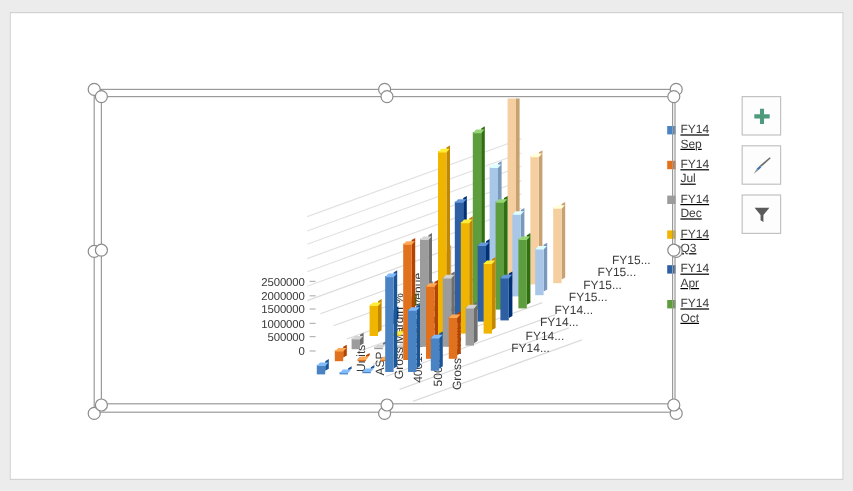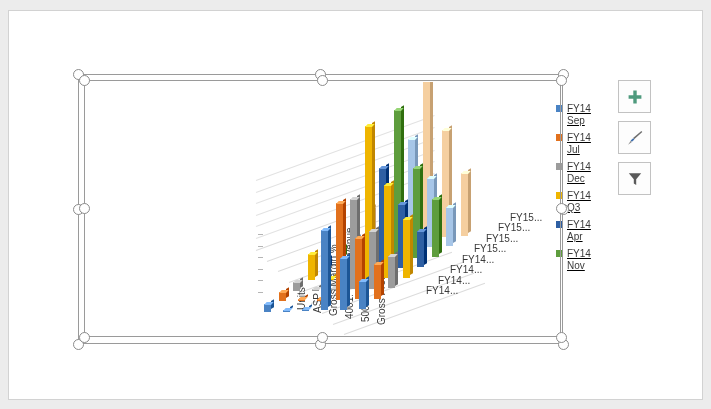--- a/index.html
+++ b/index.html
@@ -100,20 +100,28 @@
 </style>
 </head>
 <body>
 
 <div id="root">
 
   <div class="page"></div>
 
   <div class="chart">
 
+    <div class="yaxis">
+      <div class="ytick">2500000</div>
+      <div class="ytick">2000000</div>
+      <div class="ytick">1500000</div>
+      <div class="ytick">1000000</div>
+      <div class="ytick">500000</div>
+      <div class="ytick">0</div>
+    </div>
     <div class="ytick-marks" id="ytickmarks">
         <i style="top: 0px; left: 0px;"></i>
         <i style="top: 11.6px; left: 0px;"></i>
         <i style="top: 23.2px; left: 0px;"></i>
         <i style="top: 34.8px; left: 0px;"></i>
         <i style="top: 46.4px; left: 0px;"></i>
         <i style="top: 58px; left: 0px;"></i>
       </div>
 
     <div class="plot3d">
@@ -434,21 +442,21 @@
           <span class="leg-swatch" style="background: rgb(46, 95, 163);"></span>
           <span class="leg-txt">FY14</span>
         </div>
         <div class="leg-txt2">Apr</div>
       </div>
       <div class="leg-item">
         <div class="leg-row">
           <span class="leg-swatch" style="background: rgb(94, 157, 61);"></span>
           <span class="leg-txt">FY14</span>
         </div>
-        <div class="leg-txt2">Nov</div>
+        <div class="leg-txt2">Oct</div>
       </div>
     </div>
 
   <div class="selframe frame-outer"></div>
   <div class="selframe frame-inner"></div>
   <div id="handles">
       <div class="handle" style="left: 72.5px; top: 68.5px;"></div>
       <div class="handle" style="left: 72.5px; top: 203.5px;"></div>
       <div class="handle" style="left: 72.5px; top: 338.5px;"></div>
       <div class="handle" style="left: 315px; top: 68.5px;"></div>

